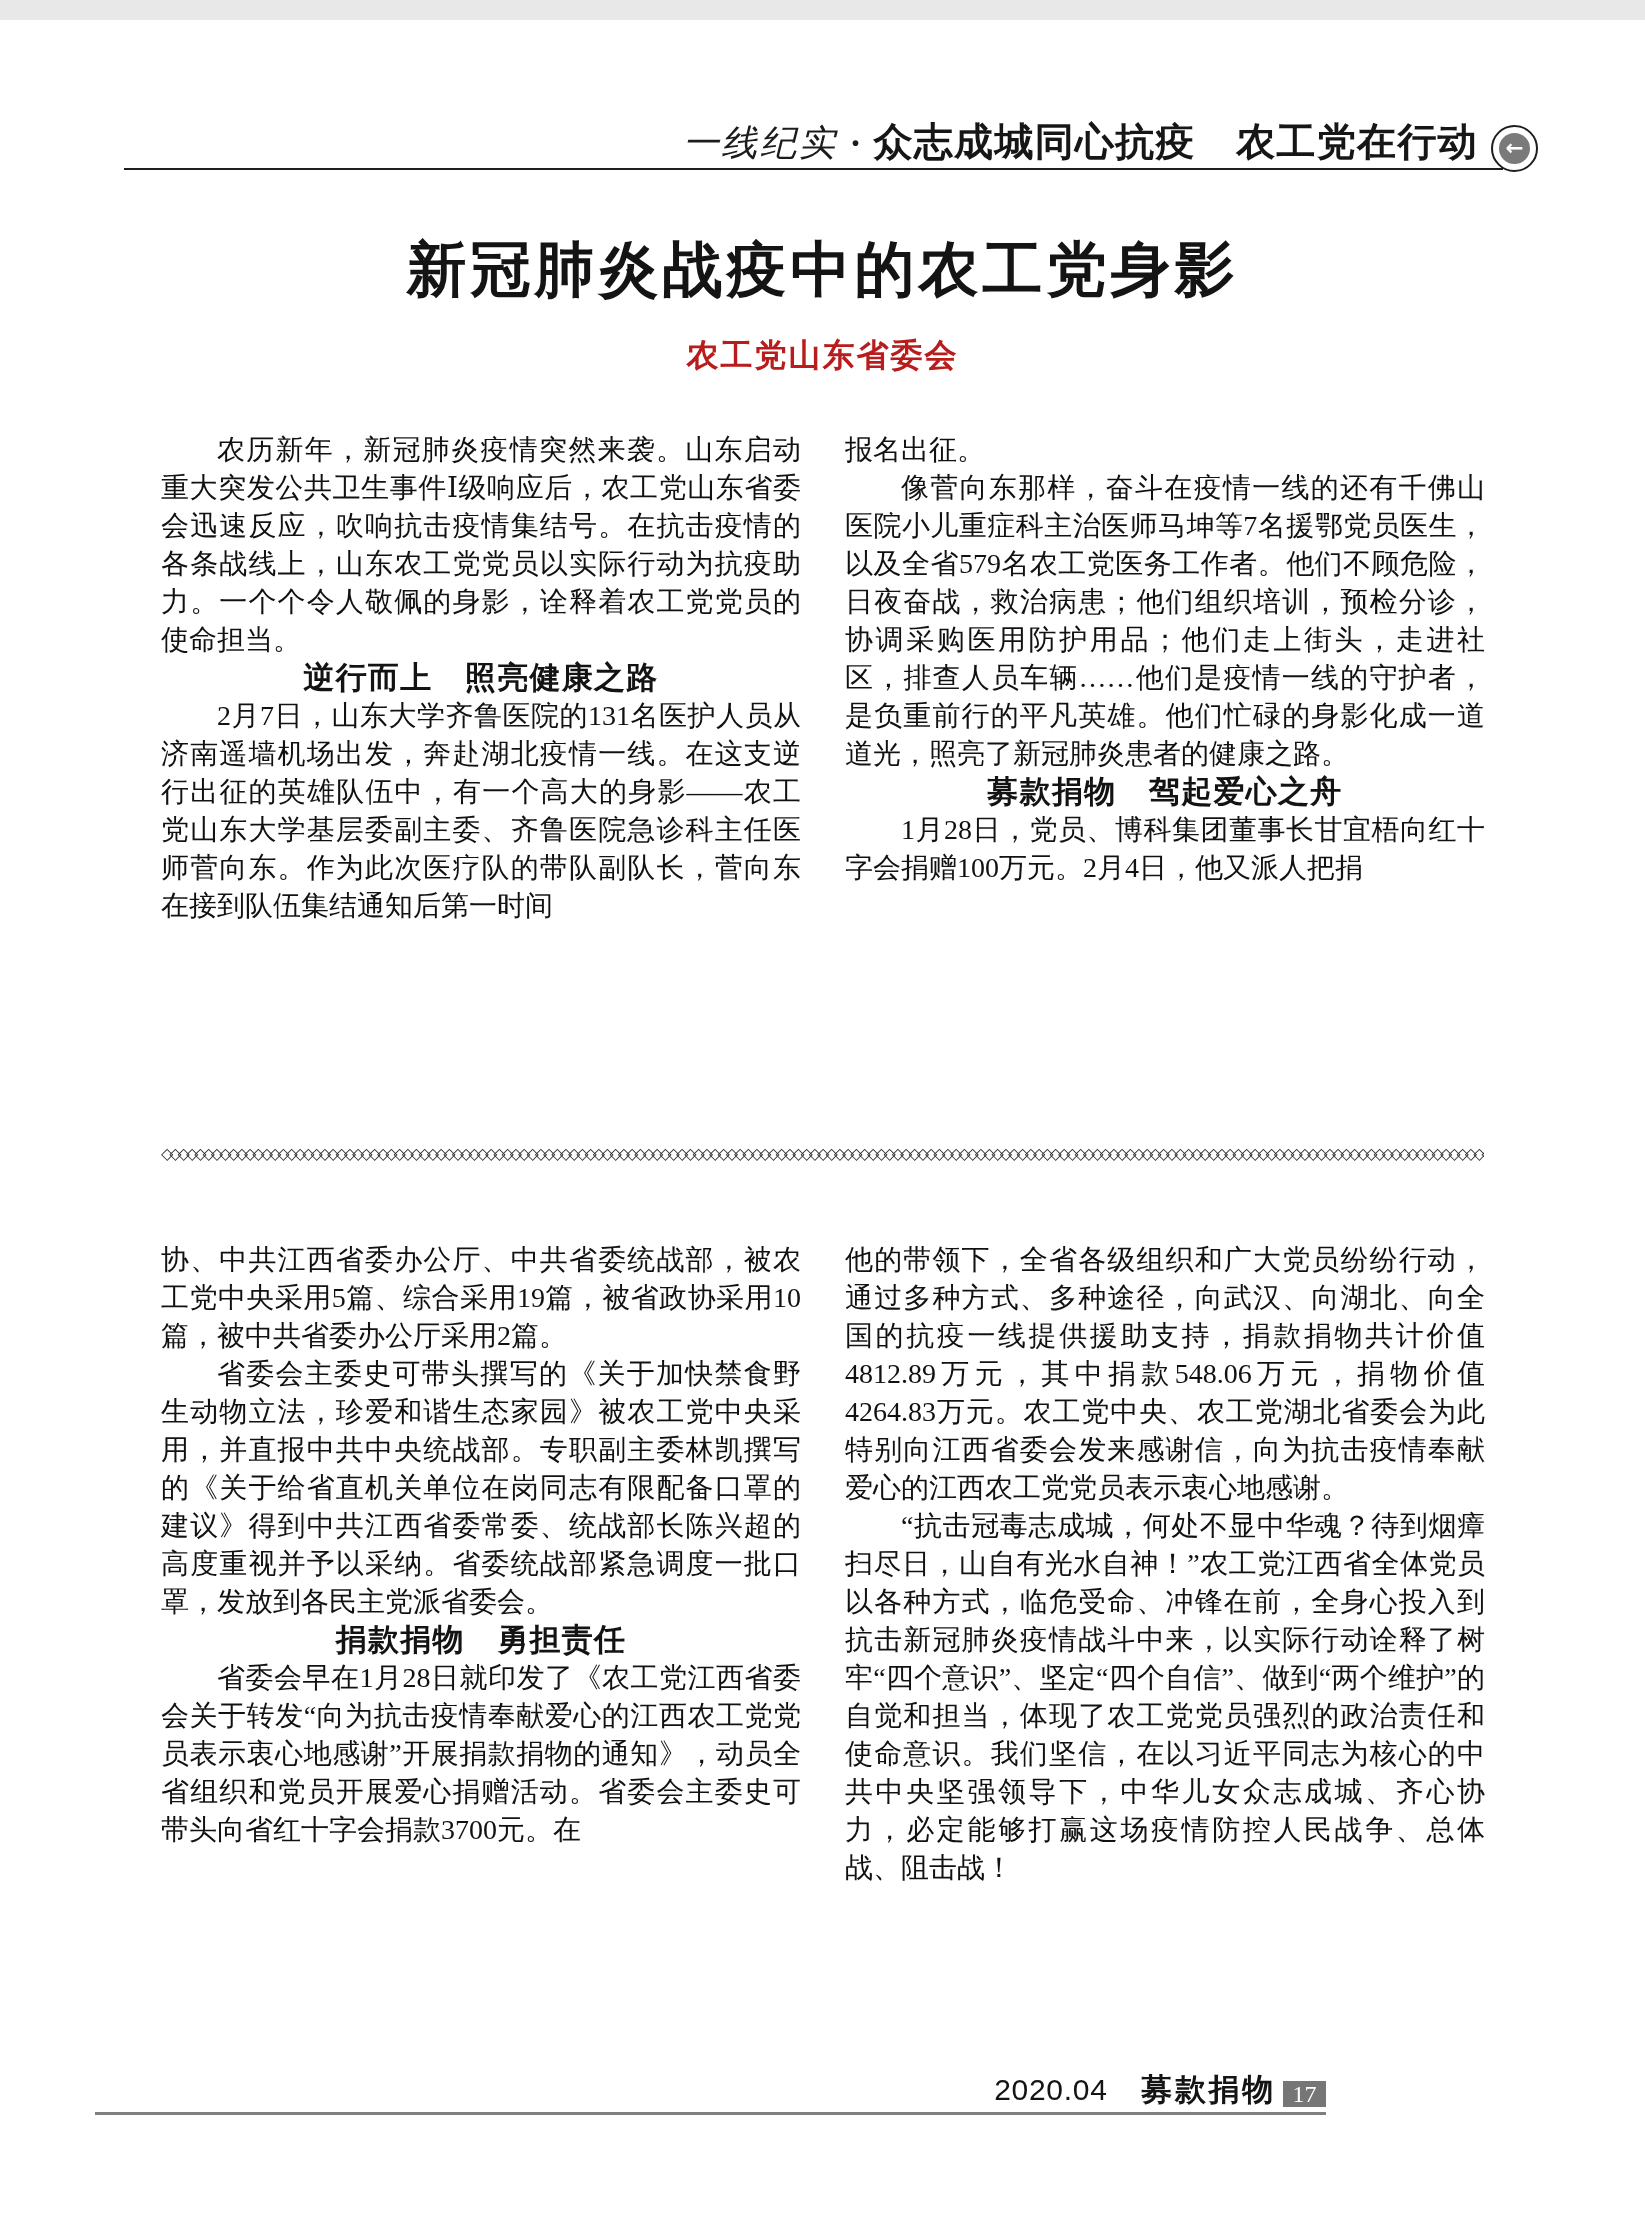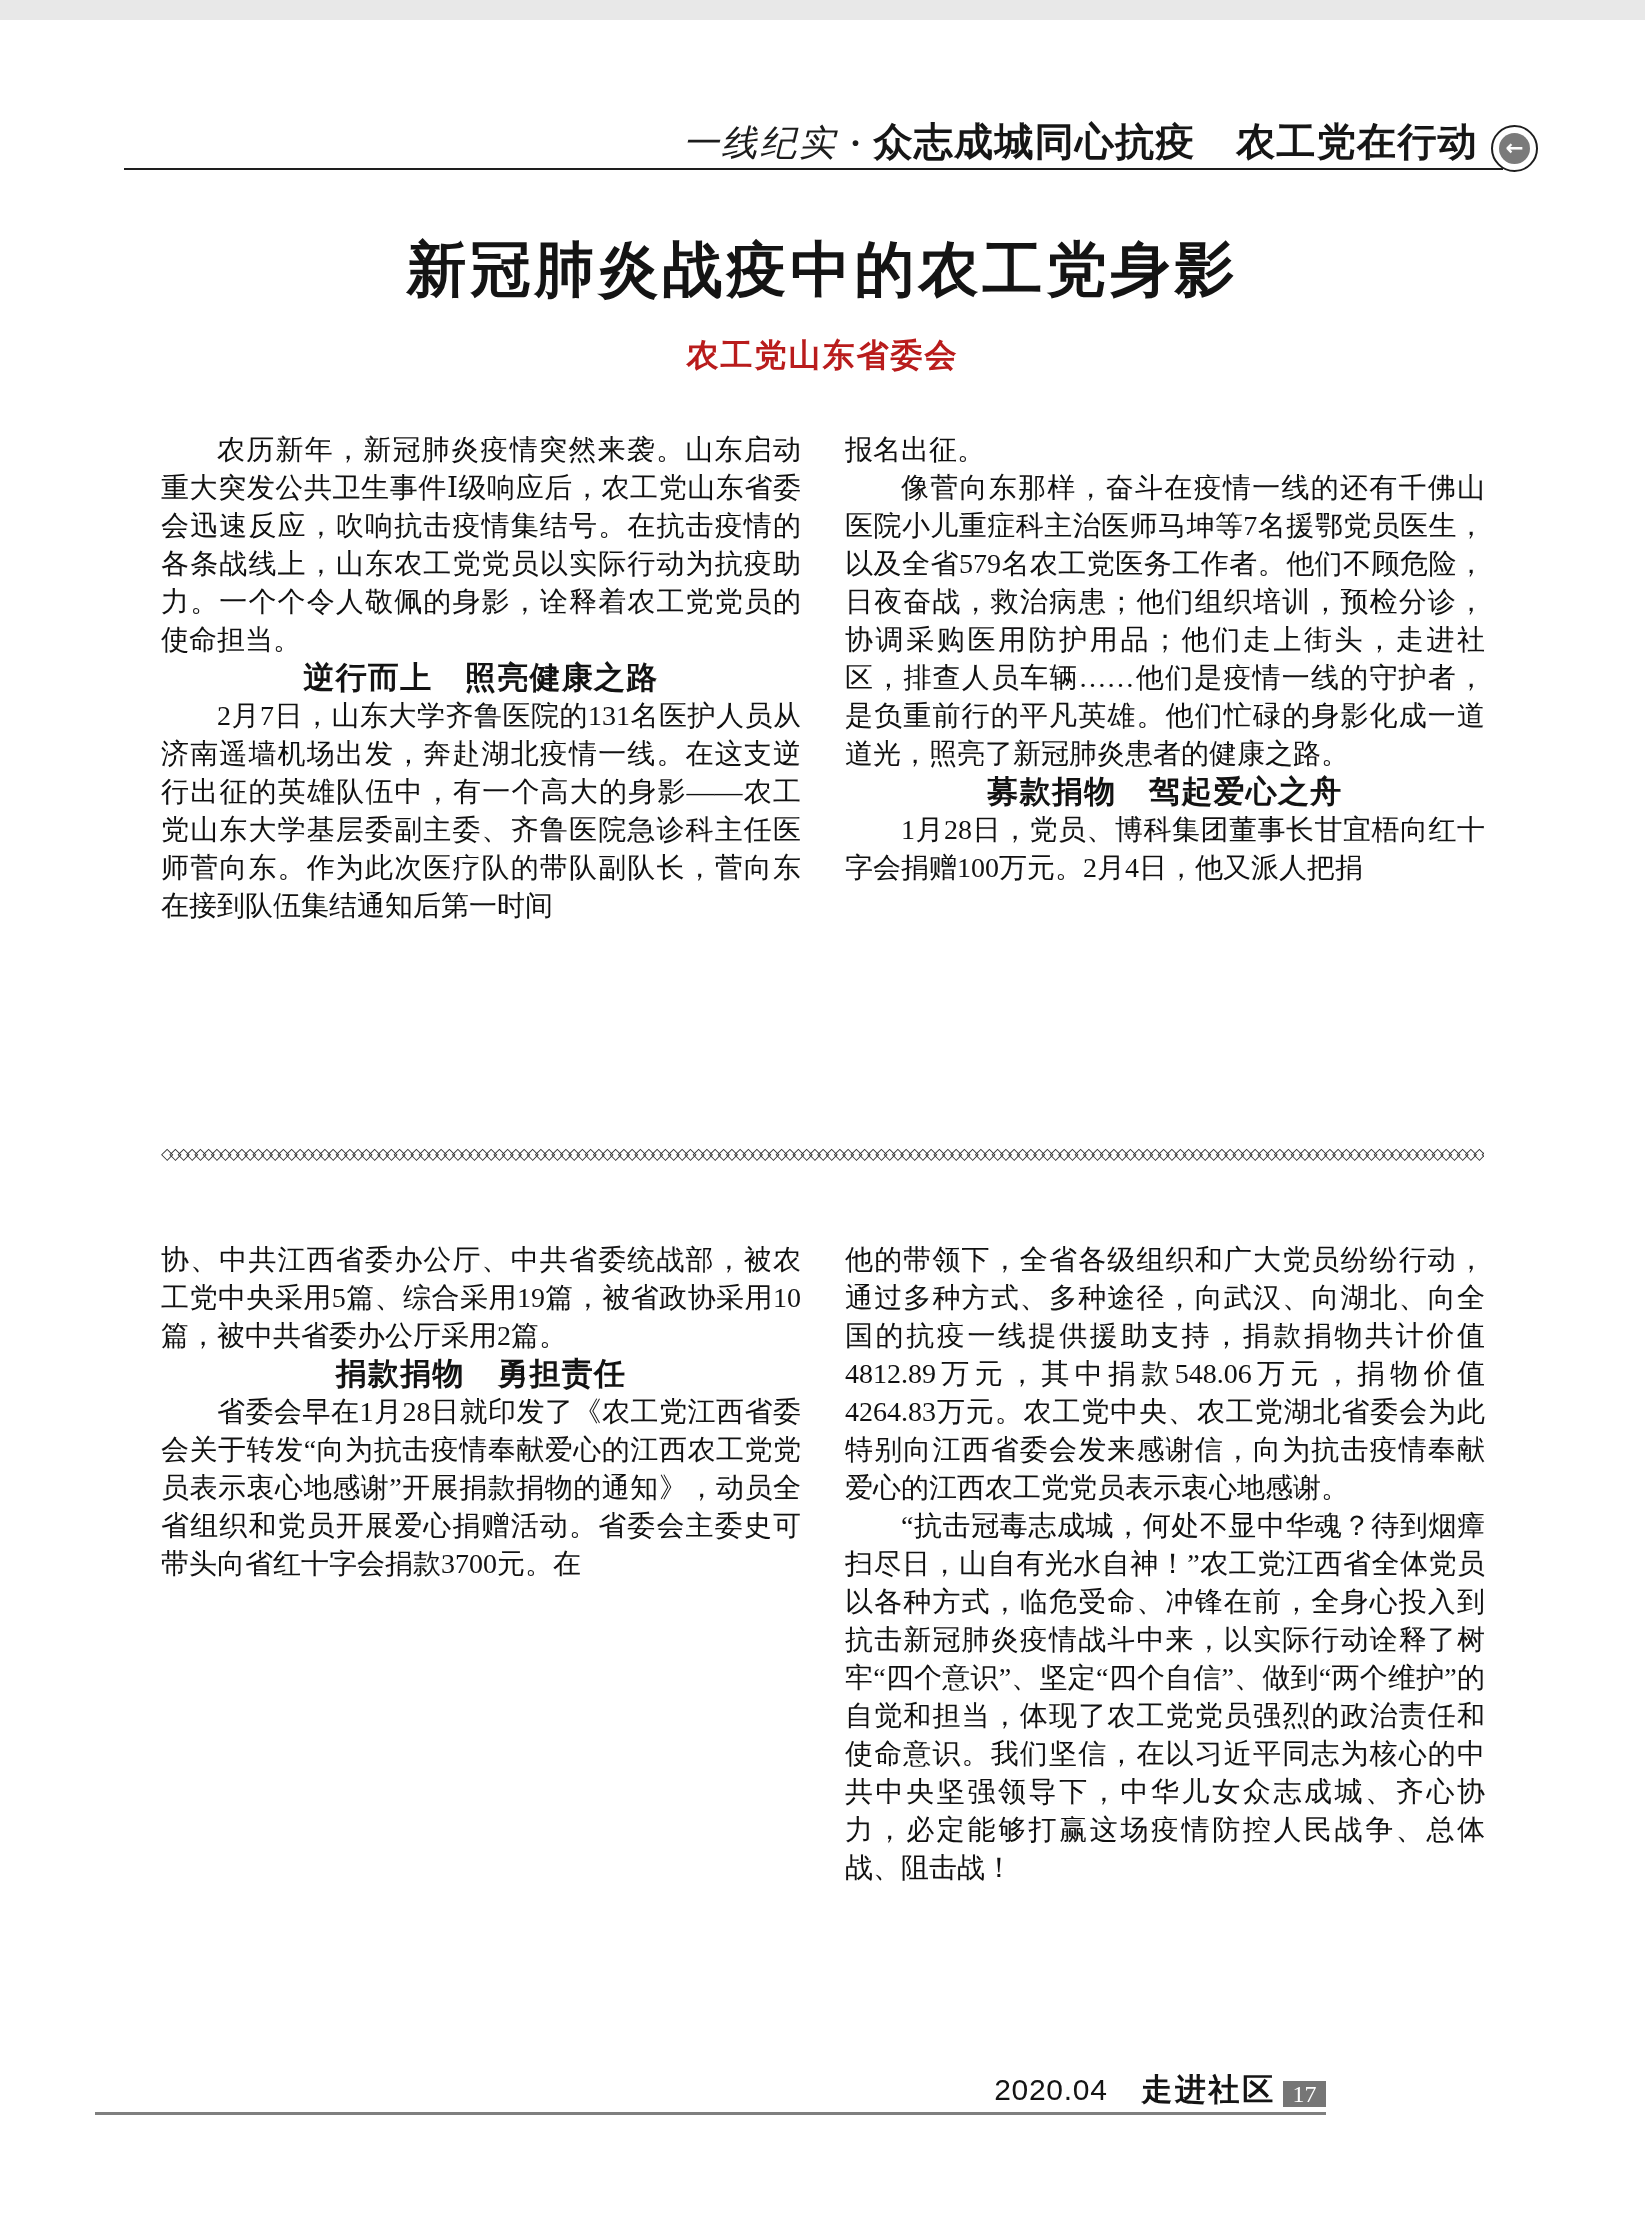--- a/index.html
+++ b/index.html
@@ -142,30 +142,31 @@
     <p>报名出征。</p>
     <p class="indent">像菅向东那样，奋斗在疫情一线的还有千佛山医院小儿重症科主治医师马坤等7名援鄂党员医生，以及全省579名农工党医务工作者。他们不顾危险，日夜奋战，救治病患；他们组织培训，预检分诊，协调采购医用防护用品；他们走上街头，走进社区，排查人员车辆……他们是疫情一线的守护者，是负重前行的平凡英雄。他们忙碌的身影化成一道道光，照亮了新冠肺炎患者的健康之路。</p>
     <p class="sec-heading">募款捐物　驾起爱心之舟</p>
     <p class="indent">1月28日，党员、博科集团董事长甘宜梧向红十字会捐赠100万元。2月4日，他又派人把捐</p>
   </div>
 
   <div class="divider" id="divider">◇◇◇◇◇◇◇◇◇◇◇◇◇◇◇◇◇◇◇◇◇◇◇◇◇◇◇◇◇◇◇◇◇◇◇◇◇◇◇◇◇◇◇◇◇◇◇◇◇◇◇◇◇◇◇◇◇◇◇◇◇◇◇◇◇◇◇◇◇◇◇◇◇◇◇◇◇◇◇◇◇◇◇◇◇◇◇◇◇◇◇◇◇◇◇◇◇◇◇◇◇◇◇◇◇◇◇◇◇◇◇◇◇◇◇◇◇◇◇◇◇◇◇◇◇◇◇◇◇◇◇◇◇◇◇◇◇◇◇◇◇◇◇◇◇◇◇◇◇◇◇◇◇◇◇◇◇◇◇◇◇◇◇◇◇◇◇◇◇◇◇◇◇◇◇</div>
 
   <div class="col col-bottom col-left">
     <p>协、中共江西省委办公厅、中共省委统战部，被农工党中央采用5篇、综合采用19篇，被省政协采用10篇，被中共省委办公厅采用2篇。</p>
+    <p class="indent">省委会主委史可带头撰写的《关于加快禁食野生动物立法，珍爱和谐生态家园》被农工党中央采用，并直报中共中央统战部。专职副主委林凯撰写的《关于给省直机关单位在岗同志有限配备口罩的建议》得到中共江西省委常委、统战部长陈兴超的高度重视并予以采纳。省委统战部紧急调度一批口罩，发放到各民主党派省委会。</p>
     <p class="sec-heading">捐款捐物　勇担责任</p>
     <p class="indent">省委会早在1月28日就印发了《农工党江西省委会关于转发“向为抗击疫情奉献爱心的江西农工党党员表示衷心地感谢”开展捐款捐物的通知》，动员全省组织和党员开展爱心捐赠活动。省委会主委史可带头向省红十字会捐款3700元。在</p>
   </div>
 
   <div class="col col-bottom col-right">
     <p>他的带领下，全省各级组织和广大党员纷纷行动，通过多种方式、多种途径，向武汉、向湖北、向全国的抗疫一线提供援助支持，捐款捐物共计价值4812.89万元，其中捐款548.06万元，捐物价值4264.83万元。农工党中央、农工党湖北省委会为此特别向江西省委会发来感谢信，向为抗击疫情奉献爱心的江西农工党党员表示衷心地感谢。</p>
     <p class="indent">“抗击冠毒志成城，何处不显中华魂？待到烟瘴扫尽日，山自有光水自神！”农工党江西省全体党员以各种方式，临危受命、冲锋在前，全身心投入到抗击新冠肺炎疫情战斗中来，以实际行动诠释了树牢“四个意识”、坚定“四个自信”、做到“两个维护”的自觉和担当，体现了农工党党员强烈的政治责任和使命意识。我们坚信，在以习近平同志为核心的中共中央坚强领导下，中华儿女众志成城、齐心协力，必定能够打赢这场疫情防控人民战争、总体战、阻击战！</p>
   </div>
 
   <div class="footer-text">
     <span class="footer-issue">2020.04</span>
-    <span class="footer-journal">走进社区</span>
+    <span class="footer-journal">募款捐物</span>
   </div>
   <div class="footer-rule"></div>
   <div class="page-badge">17</div>
 
 </div>
 
 
 </body></html>

